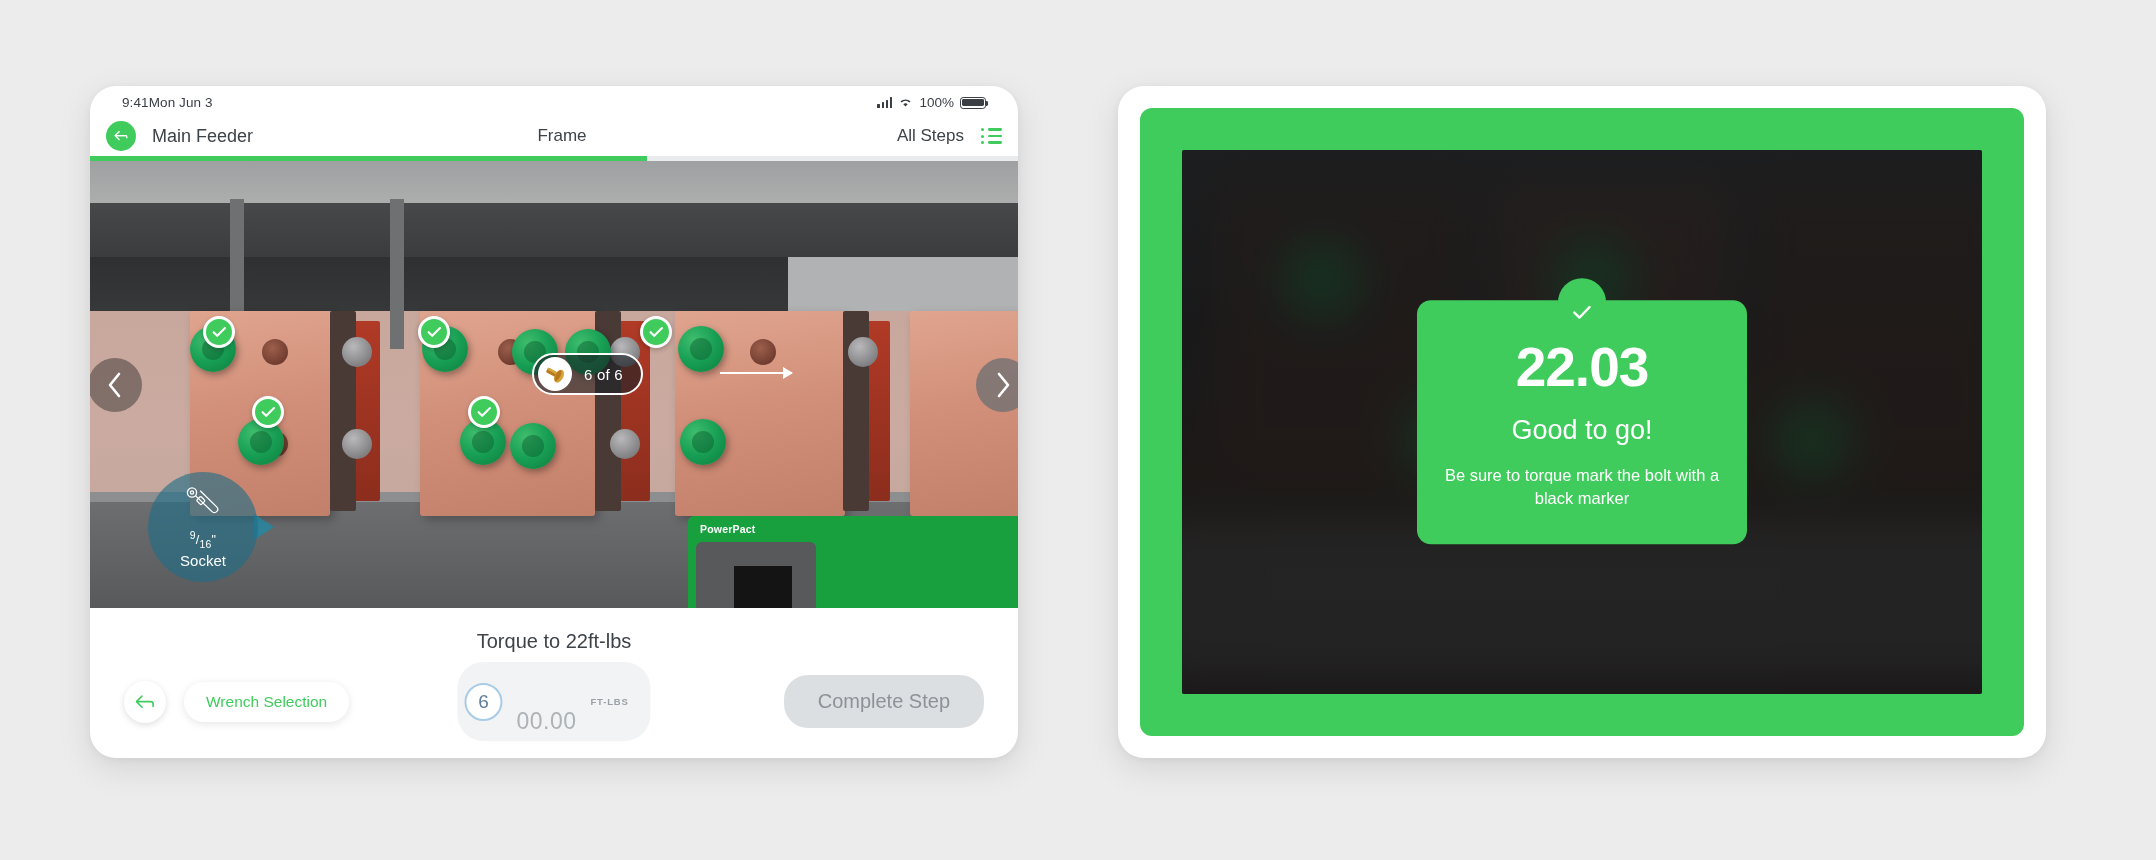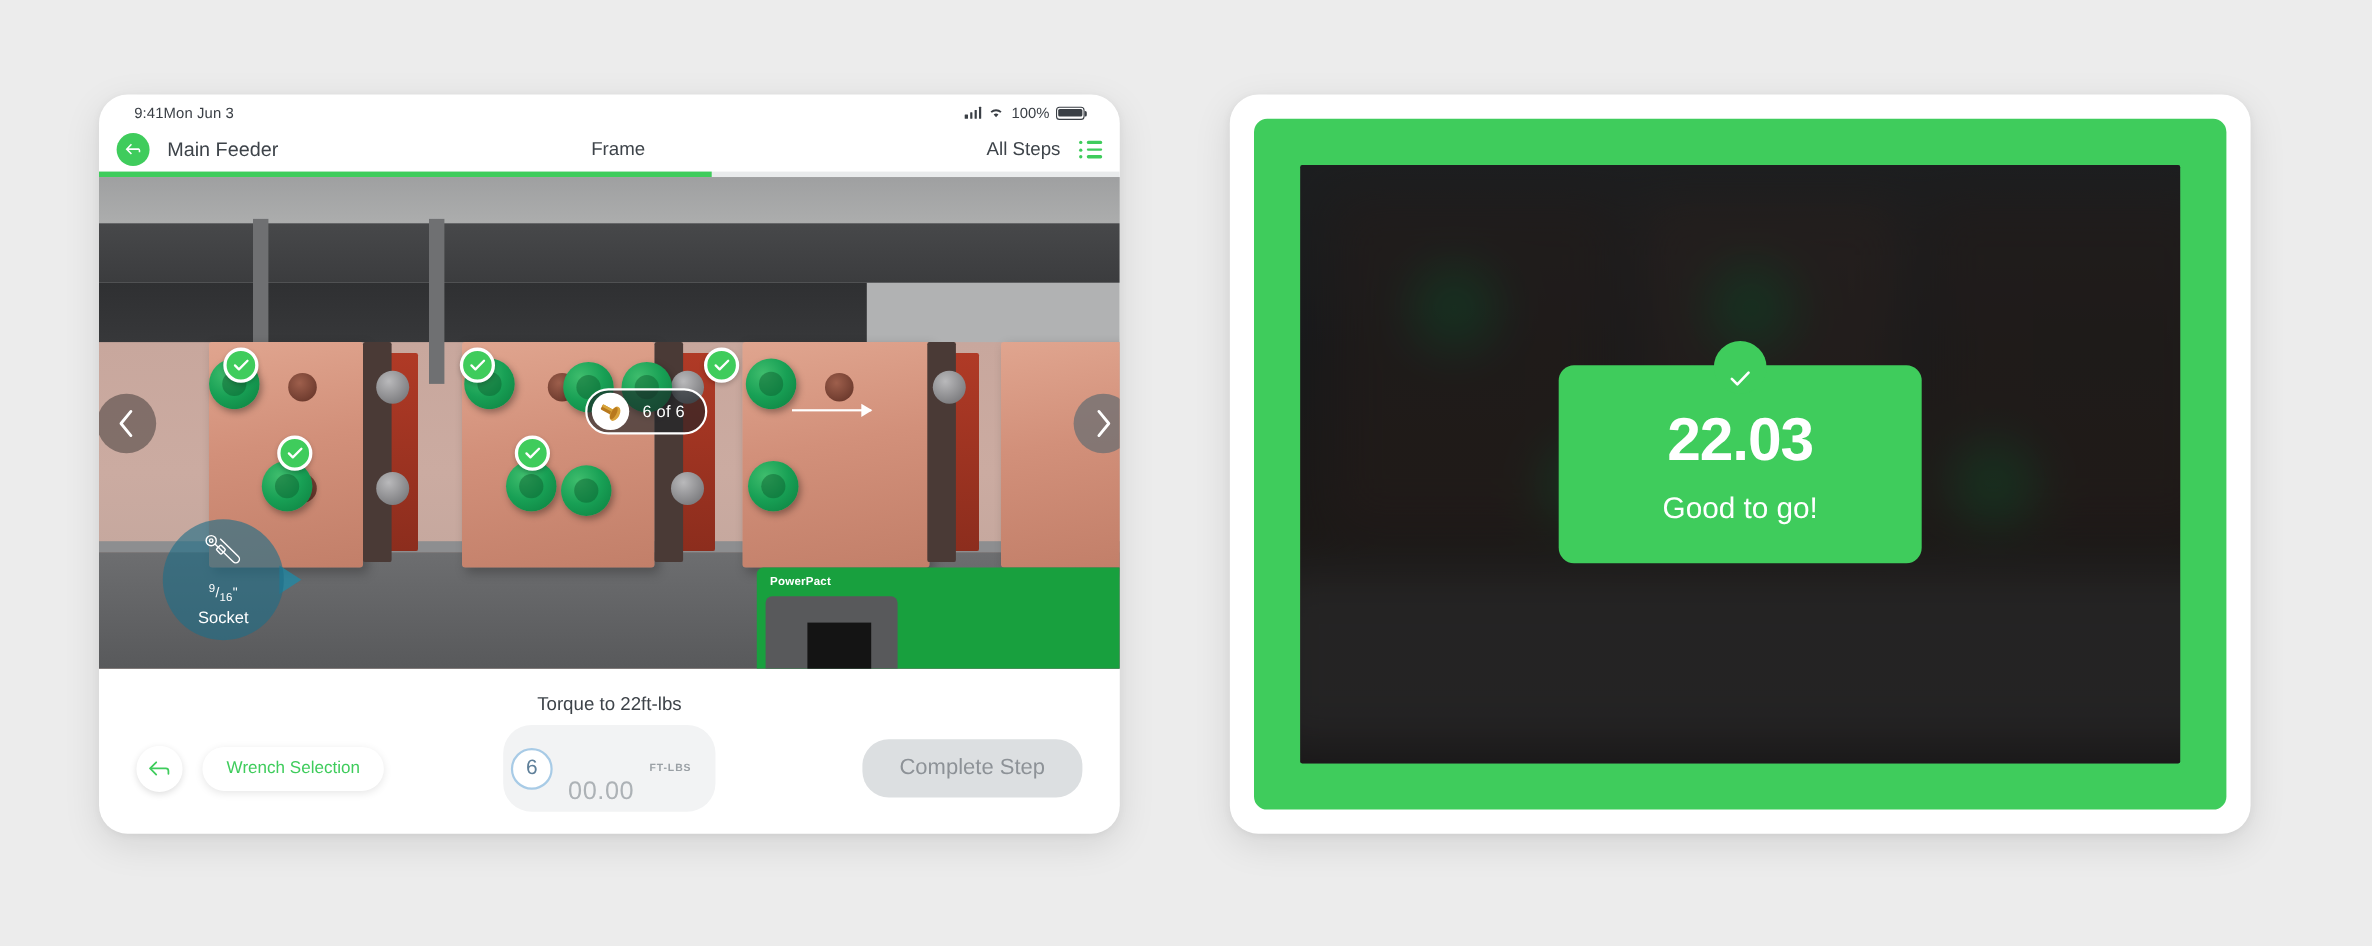--- a/index.html
+++ b/index.html
@@ -181,21 +181,21 @@
   .countpill .count-text{ color:#fff; font-size:15px; letter-spacing:.2px;}
   .leader{
     position:absolute; left:630px; top:211px; width:72px; height:2px; background:#fff;
   }
   .leader::after{
     content:""; position:absolute; right:-1px; top:-5px; width:0;height:0;
     border-top:6px solid transparent; border-bottom:6px solid transparent; border-left:10px solid #fff;
   }
 
   
-  .stepinfo { text-align:center; padding-top:22px; font-size:17px; color:#3d4349; }
+  .stepinfo { text-align:center; padding-top:22px; font-size:20px; color:#3d4349; }
   .controls {
     display:flex; align-items:center; padding: 22px 34px 0 34px; position:relative;
   }
   .ctl-back {
     width:42px;height:42px;border-radius:50%;background:#fff;
     box-shadow:0 2px 7px rgba(0,0,0,.13);
     display:flex;align-items:center;justify-content:center;
   }
   .wrench-chip{
     margin-left:18px; padding:11px 22px; background:#fff; border-radius:22px;
@@ -477,17 +477,18 @@
       </div>
 
       <div class="success-card">
         <span class="success-bump">
           <svg width="20" height="16" viewBox="0 0 20 16">
               <path d="M2.4 8.4 7.4 13.4 17.6 2.8" stroke="#fff" stroke-width="2.4" fill="none" stroke-linecap="round" stroke-linejoin="round"></path>
             </svg>
         </span>
         <div class="success-value">22.03</div>
         <div class="success-head">Good to go!</div>
+        <div class="success-sub">Be sure to torque mark the bolt with a black marker</div>
       </div>
     </div>
   </div>
 
 </div>
 
 </body></html>

